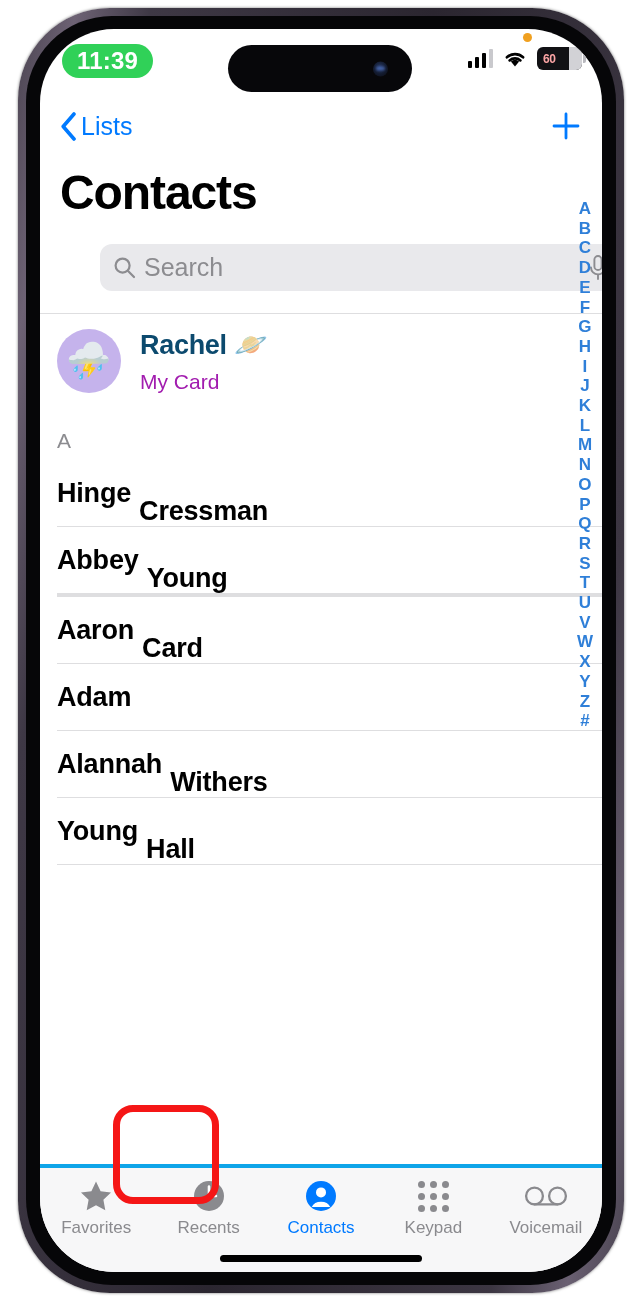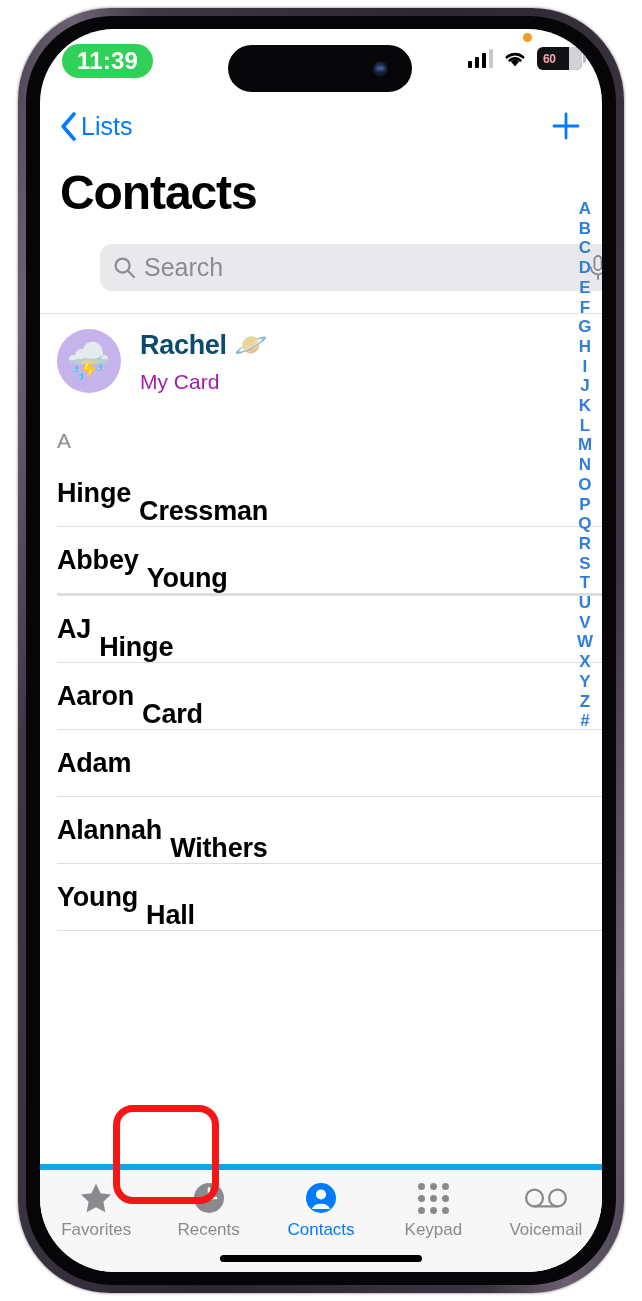--- a/index.html
+++ b/index.html
@@ -175,21 +175,21 @@
     gap:.5px; z-index:20; cursor:pointer;
   }
   #alpha-index span{
     font-size:17px; font-weight:700; color:#2f7fd8;
     line-height:19.2px; display:block;
   }
 
   
   #tab-bar{
     position:absolute; left:0; bottom:0; width:562px; height:108px;
-    background:#f7f7f8; border-top:6px solid #0ea5e9;
+    background:#f7f7f8; border-top:4px solid #0ea5e9;
     display:flex; align-items:flex-start; padding-top:12px;
   }
   .tab{
     flex:1; display:flex; flex-direction:column; align-items:center;
     gap:6px; cursor:pointer;
   }
   .tab-icon{ height:32px; display:flex; align-items:center; justify-content:center; }
   .tab-label{ font-size:17px; color:#8a8a8e; }
   .tab.active .tab-label{ color:#007aff; }
 
@@ -297,24 +297,20 @@
           <span class="ln">Cressman</span>
         </div>
         <div class="sep"></div>
         <div class="contact-row">
           <span class="fn">Abbey</span>
           <span class="ln">Young</span>
         </div>
         <div class="sep"></div>
         <div class="sep"></div>
         <div class="sep"></div>
-        <div class="contact-row">
-          <span class="fn">AJ</span>
-          <span class="ln">Hinge</span>
-        </div>
         <div class="sep"></div>
         <div class="contact-row">
           <span class="fn">Aaron</span>
           <span class="ln">Card</span>
         </div>
         <div class="sep"></div>
         <div class="contact-row">
           <span class="fn">Adam</span>
         </div>
         <div class="sep"></div>

